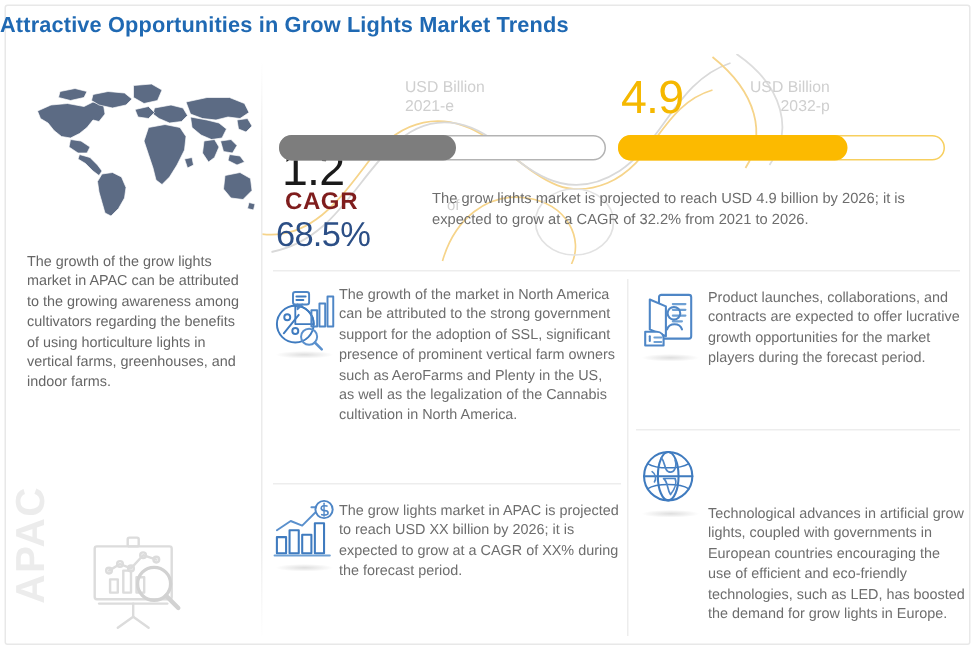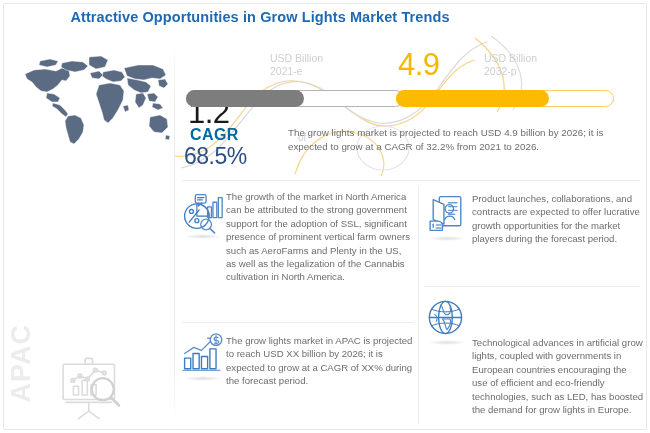--- a/index.html
+++ b/index.html
@@ -28,21 +28,21 @@
     box-sizing: border-box;
     pointer-events: none;
   }
 
   
   .title {
     position: absolute;
     left: 0;
     top: 9px;
     width: 520px;
-    text-align: center;
+    text-align: left;
     font-size: 14.5px;
     font-weight: bold;
     color: #1f69b3;
     letter-spacing: 0.1px;
   }
 
   
   .left-panel {
     position: absolute;
     left: 6px;
@@ -104,21 +104,21 @@
     pointer-events: none;
   }
 
   
   .stat {
     position: absolute;
     top: 46px;
     height: 72px;
   }
   .stat-left  { left: 182px; width: 226px; }
-  .stat-right { left: 392px; width: 226px; }
+  .stat-right { left: 408px; width: 226px; text-align: right; }
 
   .stat-value {
     position: absolute;
     left: 6px;
     top: 2px;
     font-size: 31px;
     font-weight: normal;
     line-height: 34px;
     letter-spacing: -0.5px;
   }
@@ -164,21 +164,21 @@
     top: 126px;
     width: 112px;
     height: 48px;
   }
   .cagr-label {
     position: absolute;
     left: 8px;
     top: 0;
     font-size: 16px;
     font-weight: bold;
-    color: #0369a1;
+    color: #7f1d1d;
     letter-spacing: 0.4px;
   }
   .cagr-of {
     position: absolute;
     left: 68px;
     top: 6px;
     font-size: 10px;
     color: #cfcfcf;
     margin-left: 48px;
   }
@@ -314,20 +314,21 @@
           <path d="M286 106 L300 108 L306 116 L296 120 L284 114 Z"></path>
 
           <path d="M296 60 L310 58 L316 68 L308 76 L298 72 Z"></path>
 
           <path d="M280 134 L300 130 L314 138 L316 154 L304 166 L288 164 L278 152 Z"></path>
           <path d="M312 170 L320 172 L318 180 L310 178 Z"></path>
         </g>
       </svg>
     </div>
 
+    <div class="left-text">The growth of the grow lights market in APAC can be attributed to the growing awareness among cultivators regarding the benefits of using horticulture lights in vertical farms, greenhouses, and indoor farms.</div>
 
     <div class="apac-vert">APAC</div>
 
     <div class="left-icon">
       <svg viewBox="0 0 100 90" width="74" height="66" xmlns="http://www.w3.org/2000/svg" fill="none" stroke="#dcdcdc" stroke-width="2.2" stroke-linecap="round" stroke-linejoin="round">
         <rect x="12" y="14" width="70" height="48" rx="2"></rect>
         <rect x="42" y="6" width="10" height="8" rx="1.5"></rect>
         <line x1="16" y1="66" x2="78" y2="66"></line>
         <line x1="47" y1="66" x2="47" y2="78"></line>
         <line x1="47" y1="78" x2="33" y2="88"></line>

